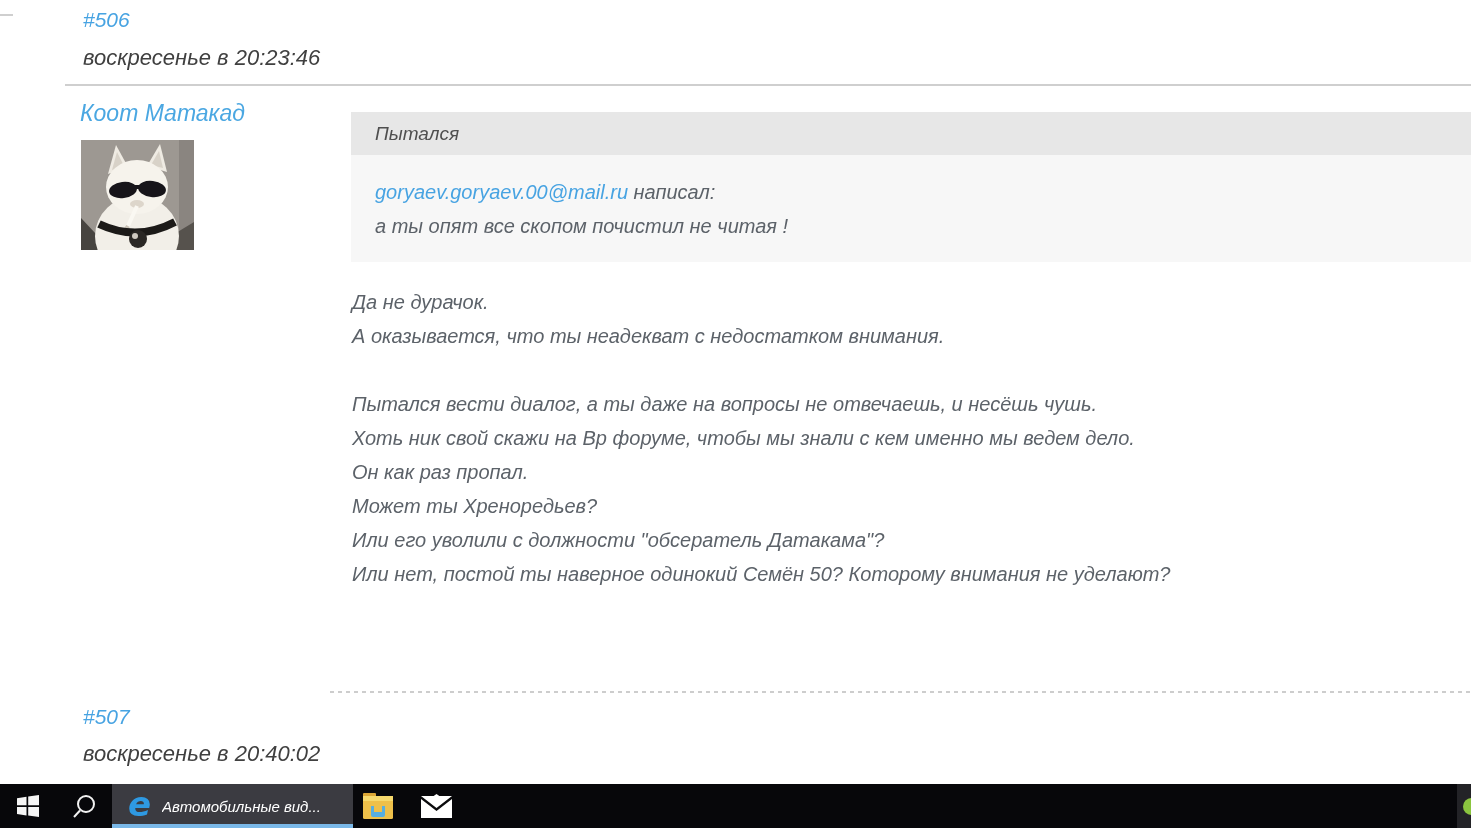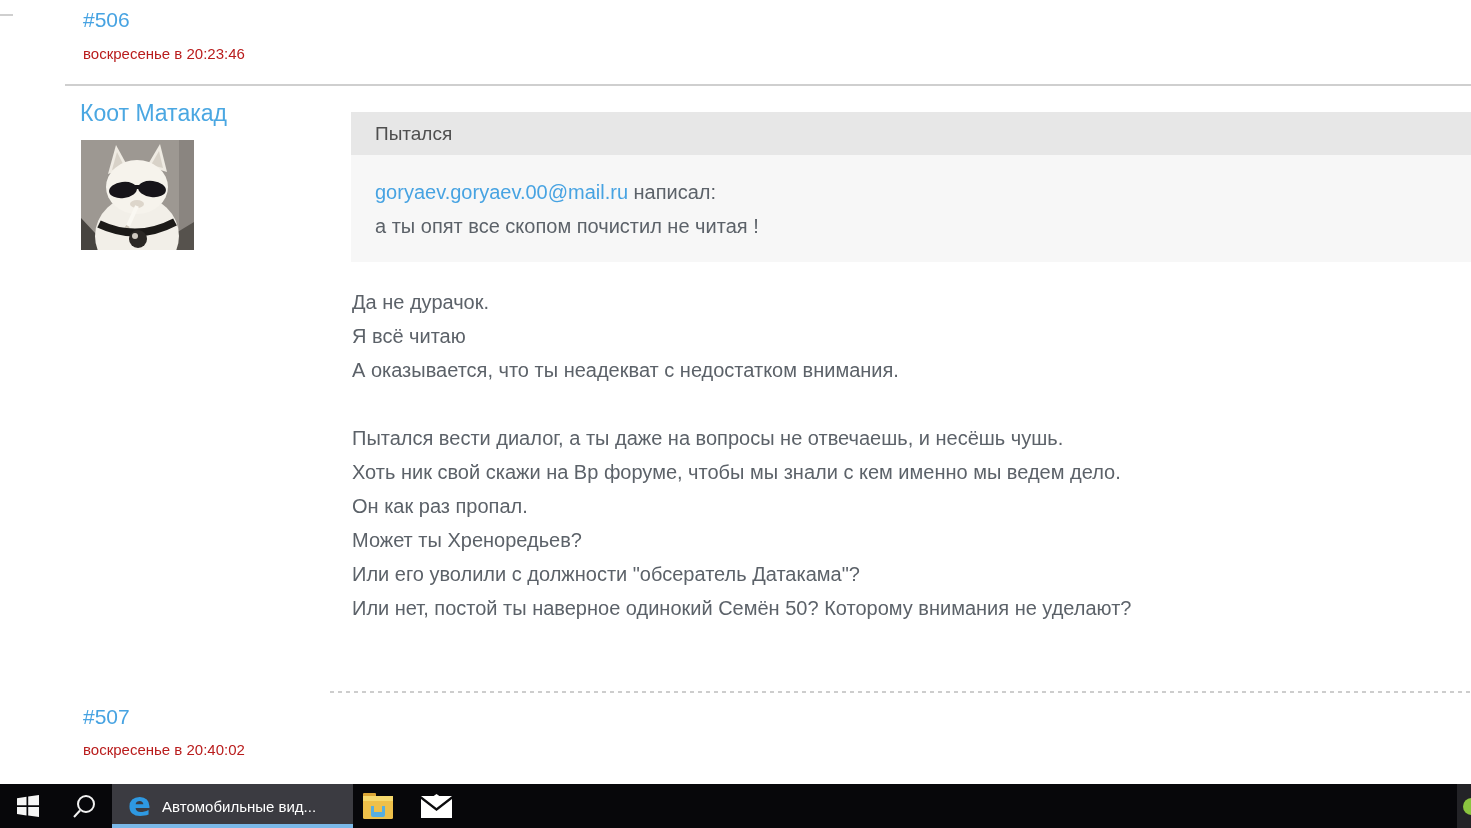--- a/index.html
+++ b/index.html
@@ -1,24 +1,24 @@
 <!DOCTYPE html>
 <html><head>
 <meta charset="utf-8">
 <style>
   html,body{margin:0;padding:0;background:#fff;}
   .screen{position:relative;width:1471px;height:828px;background:#ffffff;overflow:hidden;
-          font-family:"Liberation Sans",sans-serif;}
+          font-family:"Liberation Sans",sans-serif;font-style:italic;}
 
   
   .frag-line{position:absolute;left:0;top:14px;width:13px;height:2px;background:#cfcfcf;}
   .post-id{position:absolute;color:#47a3e2;font-size:21px;text-decoration:none;cursor:pointer;}
   .id-506{left:83px;top:8px;}
   .id-507{left:83px;top:705px;}
-  .timestamp{position:absolute;color:#b91c1c;font-size:15px;}
+  .timestamp{position:absolute;color:#404040;font-size:22px;}
   .ts-506{left:83px;top:45px;}
   .ts-507{left:83px;top:741px;}
   .header-sep{position:absolute;left:65px;top:84px;width:1406px;height:2px;background:#cfcfcf;}
 
   
   .username{position:absolute;left:80px;top:100px;color:#4aa7e2;font-size:23px;text-decoration:none;cursor:pointer;text-align:center;}
   .avatar{position:absolute;left:81px;top:140px;width:113px;height:110px;display:block;cursor:pointer;}
 
   
   .quote{position:absolute;left:351px;top:112px;width:1120px;}
@@ -90,21 +90,20 @@
   <div class="quote">
     <div class="quote-header">Пытался</div>
     <div class="quote-body">
       <div><a class="quote-link">goryaev.goryaev.00@mail.ru</a><span> написал:</span></div>
       <div>а ты опят все скопом почистил не читая !</div>
     </div>
   </div>
 
   <div class="message">
     <div class="line">Да не дурачок.</div>
-    <div class="line">Я всё читаю</div>
     <div class="line">А оказывается, что ты неадекват с недостатком внимания.</div>
     <div class="line"></div>
     <div class="line">Пытался вести диалог, а ты даже на вопросы не отвечаешь, и несёшь чушь.</div>
     <div class="line">Хоть ник свой скажи на Вр форуме, чтобы мы знали с кем именно мы ведем дело.</div>
     <div class="line">Он как раз пропал.</div>
     <div class="line">Может ты Хреноредьев?</div>
     <div class="line">Или его уволили с должности "обсератель Датакама"?</div>
     <div class="line">Или нет, постой ты наверное одинокий Семён 50? Которому внимания не уделают?</div>
   </div>
 

